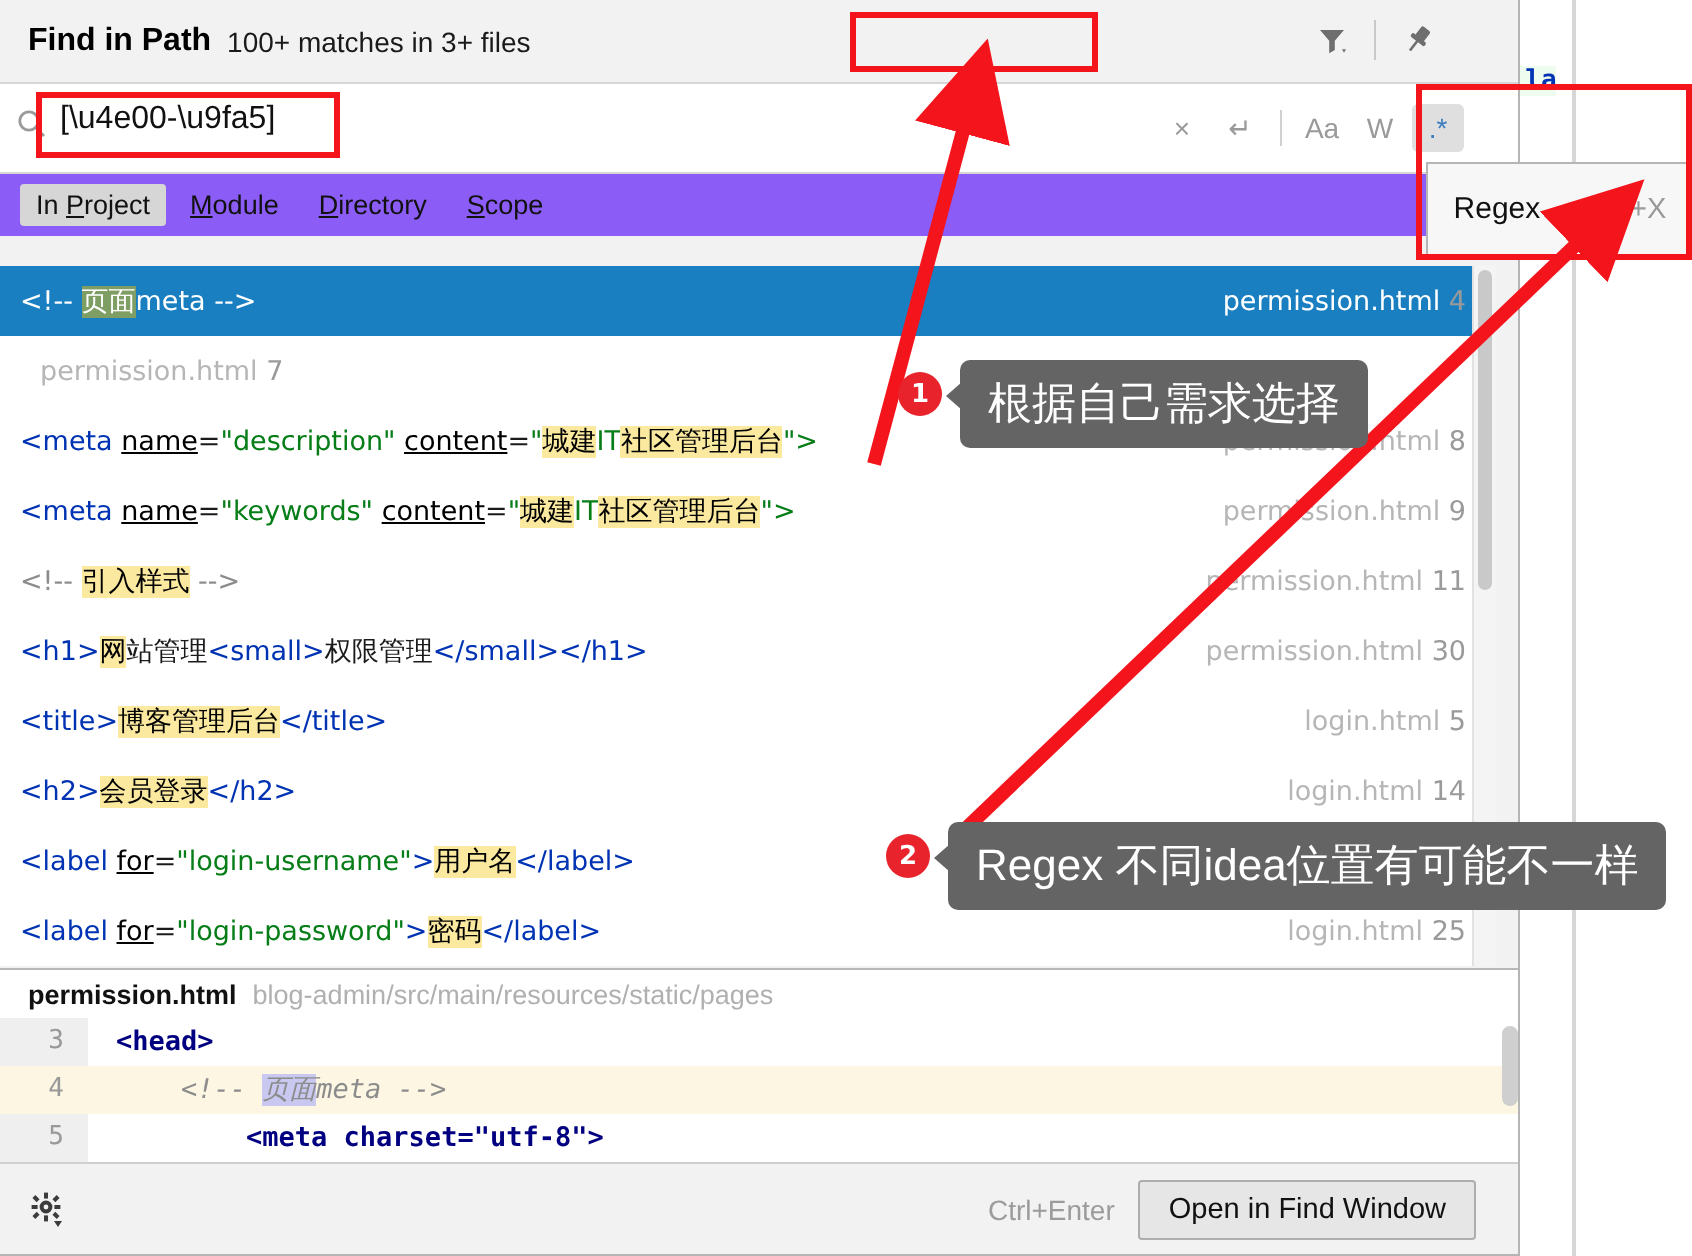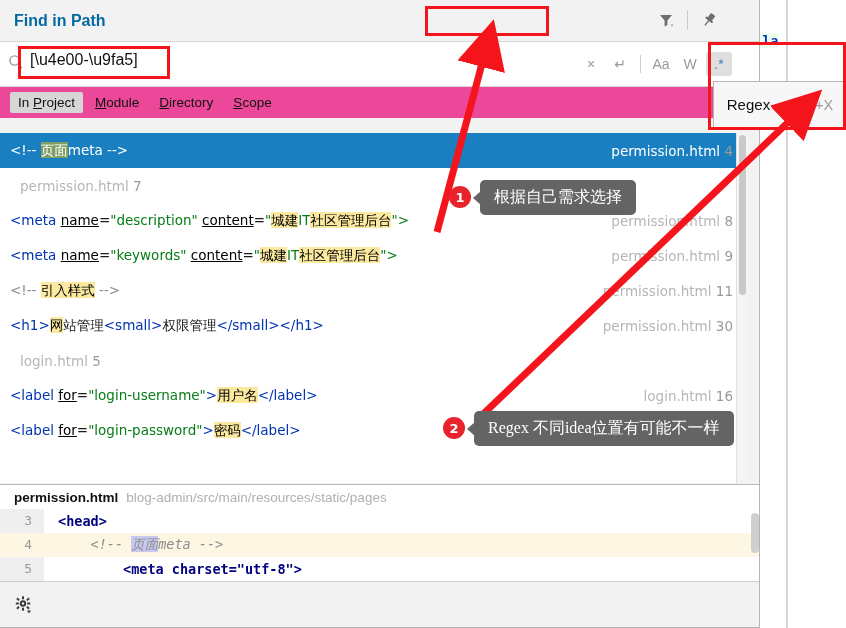--- a/index.html
+++ b/index.html
@@ -42,21 +42,21 @@
 
   
   #dlg-header{
     height:42px;background:#f2f2f2;
     border-bottom:1px solid #d6d6d6;
     display:flex;align-items:center;
     padding-left:14px;
     box-sizing:border-box;
     position:relative;
   }
-  #title-main{font-size:16px;font-weight:bold;color:#0369a1;}
+  #title-main{font-size:16px;font-weight:bold;color:#000000;}
   #title-sub{font-size:14px;color:#1a1a1a;margin-left:8px;}
 
   
   #filemask-group{
     position:absolute;left:424px;top:7px;
     display:flex;align-items:center;gap:8px;
   }
   .cbox{
     width:14px;height:14px;border:1px solid #7a7a7a;background:#fff;
     display:inline-block;position:relative;box-sizing:border-box;
@@ -99,21 +99,21 @@
   }
   .tbtn{
     width:26px;height:24px;display:flex;align-items:center;justify-content:center;
     font-size:14px;color:#9a9a9a;border-radius:3px;
   }
   .tbtn.on{background:#dfdfdf;color:#3a7ebf;}
   .vsep{width:1px;height:18px;background:#d0d0d0;margin:0 4px;}
 
   
   #tabs-row{
-    height:31px;background:#ec4899;
+    height:31px;background:#8b5cf6;
     display:flex;align-items:center;gap:4px;
     padding-left:10px;box-sizing:border-box;
   }
   .tab{
     font-size:13.5px;color:#111;padding:3px 8px;border-radius:2px;
   }
   .tab u{text-decoration:underline;}
   .tab.active{background:#d6d6d6;}
 
   
@@ -196,21 +196,21 @@
   #open-find{
     background:#e6e6e6;border:1px solid #adadad;border-radius:2px;
     font-size:14.5px;color:#111;padding:6px 14px;
   }
 
   
   #anno{position:absolute;left:0;top:0;width:846px;height:628px;pointer-events:none;}
   .redbox{position:absolute;border:3px solid #f4141c;box-sizing:border-box;}
   .callout{
     position:absolute;background:#646464;color:#fff;border-radius:5px;
-    font-family:Liberation Serif, serif;font-size:16px;
+    font-family:Liberation Sans, sans-serif;font-size:22px;
     padding:7px 14px;white-space:nowrap;
   }
   .callout:before{
     content:"";position:absolute;left:-7px;top:11px;
     border-top:7px solid transparent;border-bottom:7px solid transparent;
     border-right:8px solid #646464;
   }
   .badge{
     position:absolute;width:22px;height:22px;border-radius:50%;
     background:#e8232c;color:#fff;font-size:13px;font-weight:bold;
@@ -226,20 +226,21 @@
   <div class="bg-line bg-l2"><span class="tok-pur">"rules"</span><span class="tok-attr"> la</span></div>
   <div class="bg-line bg-l3"><span class="tok-str">ion</span><span class="tok-val">"</span><span class="tok-attr">&gt;</span></div>
   <div class="bg-line bg-l4"><span class="tok-pur">ion</span><span class="tok-val">"</span><span class="tok-str">/&gt;</span></div>
   <div class="bg-gutterline"></div>
 </div>
 
 <div id="dialog">
 
   <div id="dlg-header">
     <span id="title-main">Find in Path</span>
+    <span id="title-sub">100+ matches in 3+ files</span>
 
 
     <div id="hdr-icons">
       <span class="ic">
         <svg width="17" height="17" viewBox="0 0 17 17">
             <path d="M2 3h12l-4.6 5.4V13l-2.8 1.6V8.4z" fill="#6e6e6e"></path>
             <path d="M13 12.6l2 0 -1 1.8z" fill="#6e6e6e"></path>
           </svg>
       </span>
       <span class="hdr-sep"></span>
@@ -299,21 +300,26 @@
       </div>
       <div class="row">
         <div class="code"><span class="c-com">&lt;!-- </span><span class="hl">引入样式</span><span class="c-com"> --&gt;</span></div>
         <div class="fname"><span>permission.html </span><span class="ln">11</span></div>
       </div>
       <div class="row">
         <div class="code"><span class="c-tag">&lt;h1&gt;</span><span class="hl">网</span><span class="c-txt">站管理</span><span class="c-tag">&lt;small&gt;</span><span class="c-txt">权限管理</span><span class="c-tag">&lt;/small&gt;</span><span class="c-tag">&lt;/h1&gt;</span></div>
         <div class="fname"><span>permission.html </span><span class="ln">30</span></div>
       </div>
       <div class="row">
+        <div class="code"><span class="c-tag">&lt;title&gt;</span><span class="hl">博客管理后台</span><span class="c-tag">&lt;/title&gt;</span></div>
         <div class="fname"><span>login.html </span><span class="ln">5</span></div>
+      </div>
+      <div class="row">
+        <div class="code"><span class="c-tag">&lt;h2&gt;</span><span class="hl">会员登录</span><span class="c-tag">&lt;/h2&gt;</span></div>
+        <div class="fname"><span>login.html </span><span class="ln">14</span></div>
       </div>
       <div class="row">
         <div class="code"><span class="c-tag">&lt;label </span><span class="c-attr">for</span><span class="c-txt">=</span><span class="c-str">"login-username"</span><span class="c-tag">&gt;</span><span class="hl">用户名</span><span class="c-tag">&lt;/label&gt;</span></div>
         <div class="fname"><span>login.html </span><span class="ln">16</span></div>
       </div>
       <div class="row">
         <div class="code"><span class="c-tag">&lt;label </span><span class="c-attr">for</span><span class="c-txt">=</span><span class="c-str">"login-password"</span><span class="c-tag">&gt;</span><span class="hl">密码</span><span class="c-tag">&lt;/label&gt;</span></div>
         <div class="fname"><span>login.html </span><span class="ln">25</span></div>
       </div>
     </div>
@@ -344,20 +350,24 @@
             <rect x="1.8" y="7.5" width="3" height="2"></rect>
             <rect x="13.2" y="7.5" width="3" height="2"></rect>
             <rect x="3" y="2.8" width="2" height="3" transform="rotate(-45 4 4.3)"></rect>
             <rect x="13" y="2.8" width="2" height="3" transform="rotate(45 14 4.3)"></rect>
             <rect x="3" y="11.2" width="2" height="3" transform="rotate(45 4 12.7)"></rect>
             <rect x="13" y="11.2" width="2" height="3" transform="rotate(-45 14 12.7)"></rect>
           </g>
           <path d="M13 15.5l4 0-2 3z" fill="#3c3c3c"></path>
         </svg>
     </span>
+    <div id="bb-right">
+      <span id="shortcut">Ctrl+Enter</span>
+      <span id="open-find">Open in Find Window</span>
+    </div>
   </div>
 </div>
 
 <div style="position:absolute;left:713px;top:81px;width:132px;height:45px;background:#f7f7f7;border:1px solid #b5b5b5;display:flex;align-items:center;justify-content:center;gap:8px;">
   <span style="font-size:15px;color:#111;">Regex</span>
   <span style="font-size:14.5px;color:#9a9a9a;margin-left:20px;">Alt+X</span>
 </div>
 
 <div id="anno">
 

